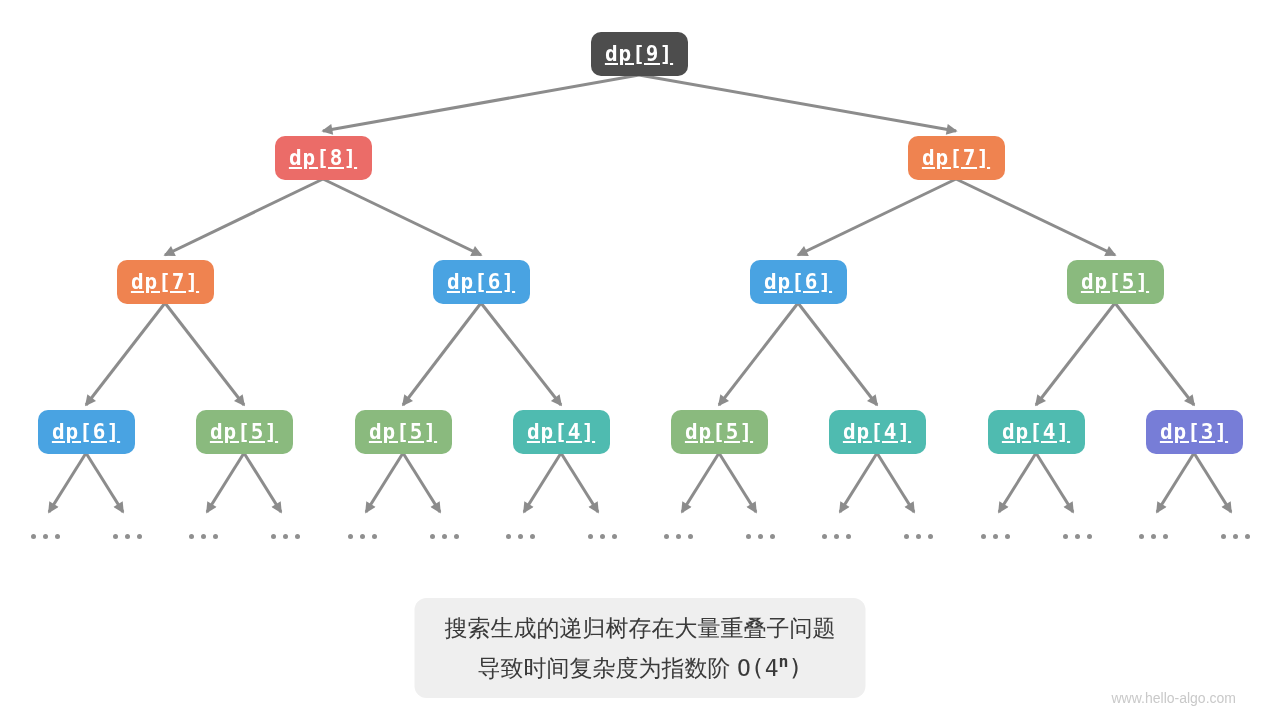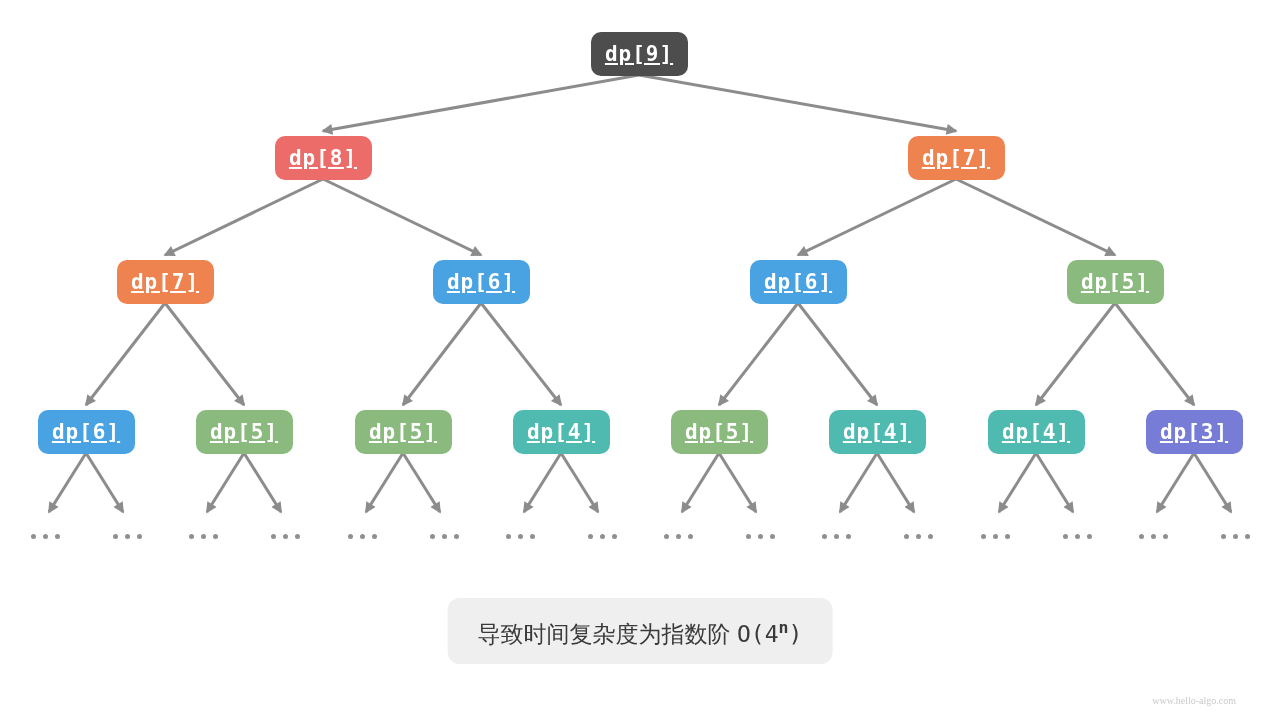--- a/index.html
+++ b/index.html
@@ -52,22 +52,22 @@
     font-weight:700;
     font-size:0.72em;
     font-family:"DejaVu Sans Mono", monospace;
   }
   .caption .formula{
     font-family:"DejaVu Sans Mono", monospace;
   }
   .watermark{
     position:absolute;
     right:44px;bottom:14px;
-    font-family:Liberation Serif, serif;
-    font-size:10px;
+    font-family:Liberation Sans, sans-serif;
+    font-size:14px;
     color:#c9c9c9;
   }
 </style>
 </head>
 <body>
 
 <div class="canvas">
 
   <svg id="edge-svg">
     <defs>
@@ -199,18 +199,19 @@
         <span class="dot"></span>
       </div>
       <div class="dots" style="left: 1221px; top: 534px;">
         <span class="dot"></span>
         <span class="dot"></span>
         <span class="dot"></span>
       </div>
     </div>
 
   <div class="caption">
+    <div>搜索生成的递归树存在大量重叠子问题</div>
     <div><span>导致时间复杂度为指数阶 </span><span class="formula"><span>O(4</span><sup>n</sup><span>)</span></span></div>
   </div>
 
   <div class="watermark">www.hello-algo.com</div>
 
 </div>
 
 </body></html>

